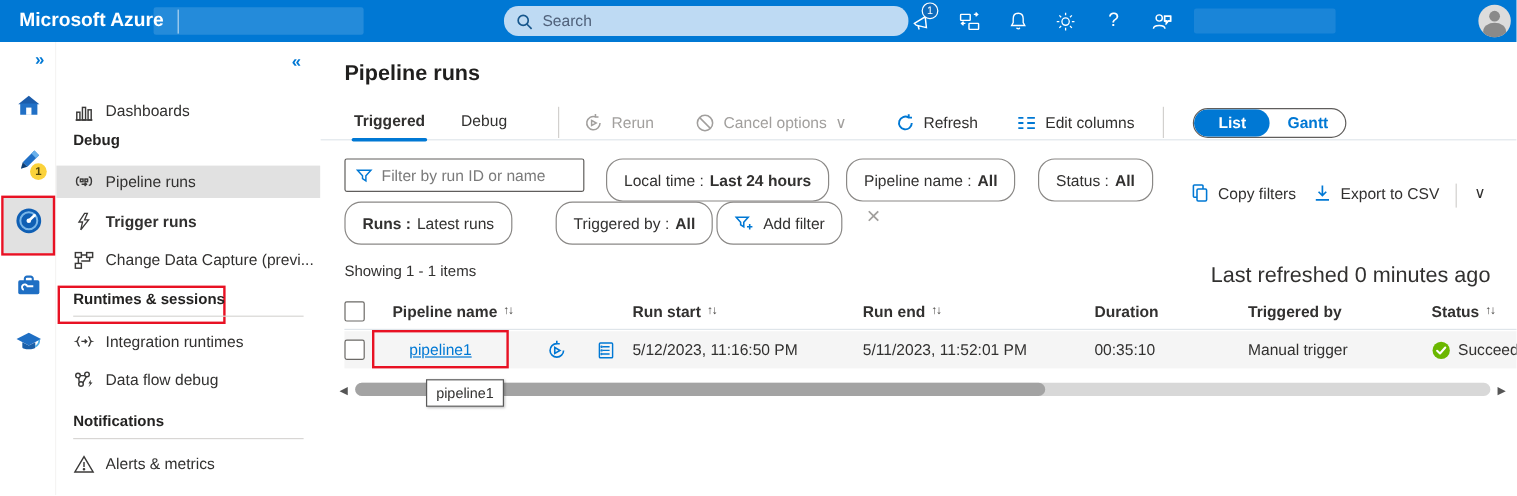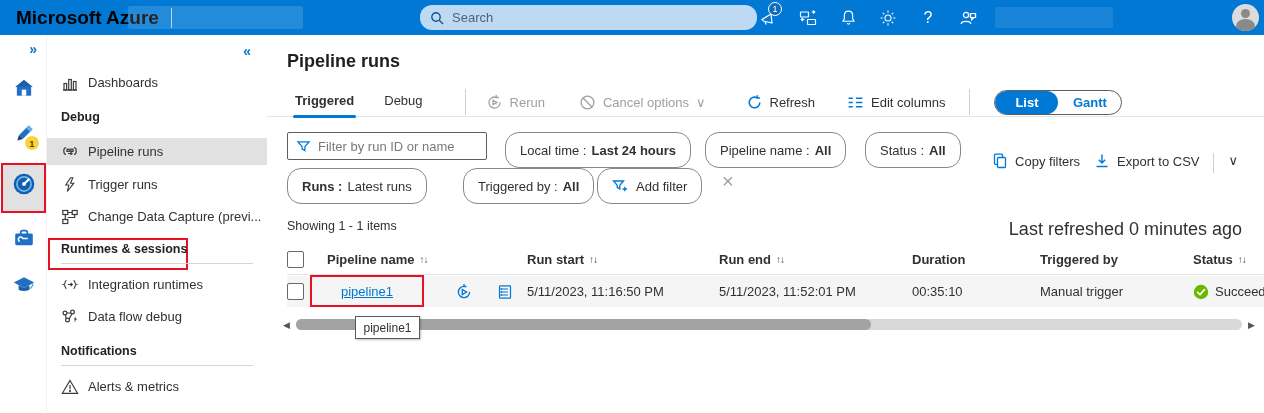--- a/index.html
+++ b/index.html
@@ -2,21 +2,21 @@
 <html><head>
 <meta charset="utf-8">
 <style>
   * { box-sizing: border-box; margin: 0; padding: 0; }
   html,body { margin:0; }
   body { font-family:"Liberation Sans", sans-serif; }
   #canvas { position:relative; width:1264px; height:413px; background:#fff; overflow:hidden; font-size:13px; color:#323130; }
 
   
   .topbar { position:absolute; top:0; left:0; width:1264px; height:35px; background:#0078d4; display:flex; align-items:center; }
-  .brand { color:#000000; font-weight:700; font-size:19px; margin-left:16px; white-space:nowrap; }
+  .brand { color:#ffffff; font-weight:700; font-size:16px; margin-left:16px; white-space:nowrap; }
   .tb-divider { width:1px; height:20px; background:rgba(255,255,255,.65); margin-left:12px; }
   .tb-redacted1 { position:absolute; left:128px; top:6px; width:175px; height:23px; background:rgba(255,255,255,.14); border-radius:2px; }
   .tb-redacted2 { position:absolute; left:995px; top:7px; width:118px; height:21px; background:rgba(255,255,255,.10); border-radius:2px; }
   .searchbox { position:absolute; left:420px; top:5px; width:337px; height:25px; background:#bedaf3; border-radius:12px; display:flex; align-items:center; padding-left:10px; gap:8px; }
   .searchbox .ph { color:#50617a; font-size:13px; }
   .tb-icons { position:absolute; left:748px; top:0; height:35px; display:flex; align-items:center; }
   .tb-icon { width:40px; height:35px; display:flex; align-items:center; justify-content:center; color:#fff; position:relative; cursor:pointer; }
   .tb-badge { position:absolute; top:2px; right:6px; width:14px; height:14px; background:#0f6cbd; border:1px solid #fff; border-radius:50%; color:#fff; font-size:9px; display:flex; align-items:center; justify-content:center; }
   .q-glyph { font-size:16px; color:#fff; }
   .avatar { position:absolute; right:5px; top:4px; width:27px; height:27px; border-radius:50%; background:#dcdcdc; overflow:hidden; }
@@ -30,23 +30,23 @@
   .rail-home { top:42px; } .rail-pencil { top:88px; } .rail-gauge { top:137px; } .rail-toolbox { top:192px; } .rail-cap { top:238px; }
   .pencil-badge { position:absolute; top:13px; left:25px; width:14px; height:14px; border-radius:50%; background:#fbd23b; color:#50440a; font-size:9.5px; font-weight:700; display:flex; align-items:center; justify-content:center; }
   .gauge-bg { position:absolute; top:130px; left:3px; width:42px; height:46px; background:#e1e1e1; }
   .rail-callout { position:absolute; top:128px; left:1px; width:45px; height:50px; border:2px solid #e81123; }
 
   
   .menu { position:absolute; top:35px; left:47px; width:220px; height:378px; background:#fff; }
   .menu-collapse { position:absolute; top:8px; right:16px; color:#0078d4; font-size:14px; font-weight:700; cursor:pointer; }
   .menu-item { position:absolute; left:0; width:220px; height:27px; display:flex; align-items:center; padding-left:14px; gap:9px; color:#323130; cursor:pointer; }
   .menu-item svg { flex:0 0 auto; }
-  .mi-dashboards { top:34px; }
+  .mi-dashboards { top:44px; }
   .mi-pipeline   { top:103px; background:#e1e1e1; }
-  .mi-trigger    { top:136px; }
+  .mi-trigger    { top:136px;font-weight:bold; }
   .mi-cdc        { top:168px; }
   .mi-ir         { top:236px; }
   .mi-dfd        { top:268px; }
   .mi-alerts     { top:338px; }
   .menu-label { white-space:nowrap; overflow:hidden; }
   .menu-section { position:absolute; left:14px; font-weight:700; font-size:12.5px; color:#242322; }
   .ms-runs { top:75px; } .ms-runtimes { top:207px; } .ms-notif { top:309px; }
   .menu-divider { position:absolute; left:14px; width:192px; height:1px; background:#d8d6d4; }
   .md-1 { top:228px; } .md-2 { top:330px; }
   .menu-callout { position:absolute; top:100px; left:1px; width:140px; height:32px; border:2px solid #e81123; }
@@ -485,21 +485,21 @@
             <svg width="16" height="16" viewBox="0 0 16 16" fill="none" stroke="#0078d4" stroke-width="1.2">
                 <rect x="2.5" y="1.8" width="11" height="12.4" rx="0.8"></rect>
                 <path d="M5 5 h6 M5 8 h6 M5 11 h6"></path>
                 <circle cx="4.3" cy="5" r="0.4" fill="#0078d4"></circle>
                 <circle cx="4.3" cy="8" r="0.4" fill="#0078d4"></circle>
                 <circle cx="4.3" cy="11" r="0.4" fill="#0078d4"></circle>
               </svg>
           </span>
         </span>
       </span>
-      <span>5/11/2023, 11:16:50 PM</span>
+      <span>5/12/2023, 11:16:50 PM</span>
       <span>5/11/2023, 11:52:01 PM</span>
       <span>00:35:10</span>
       <span>Manual trigger</span>
       <span class="status-cell">
         <span>
           <svg width="16" height="16" viewBox="0 0 16 16">
               <circle cx="8" cy="8" r="7.2" fill="#6bb700"></circle>
               <path d="M4.6 8.3 L7 10.6 L11.4 5.6" fill="none" stroke="#fff" stroke-width="1.7" stroke-linecap="round" stroke-linejoin="round"></path>
             </svg>
         </span>

